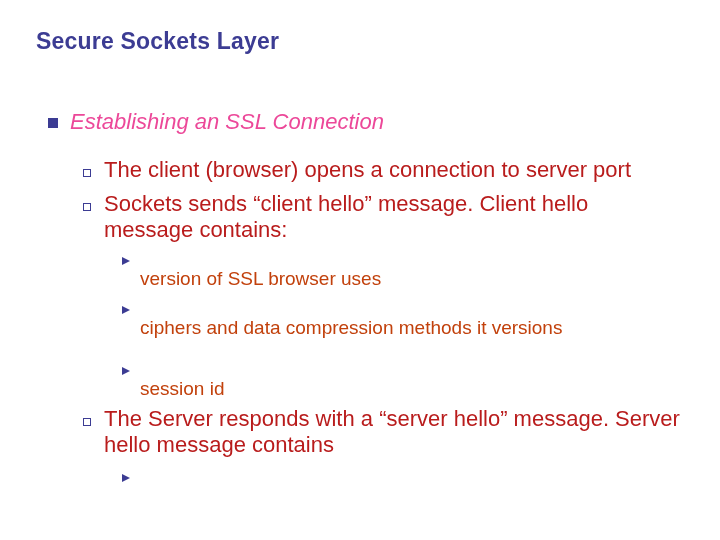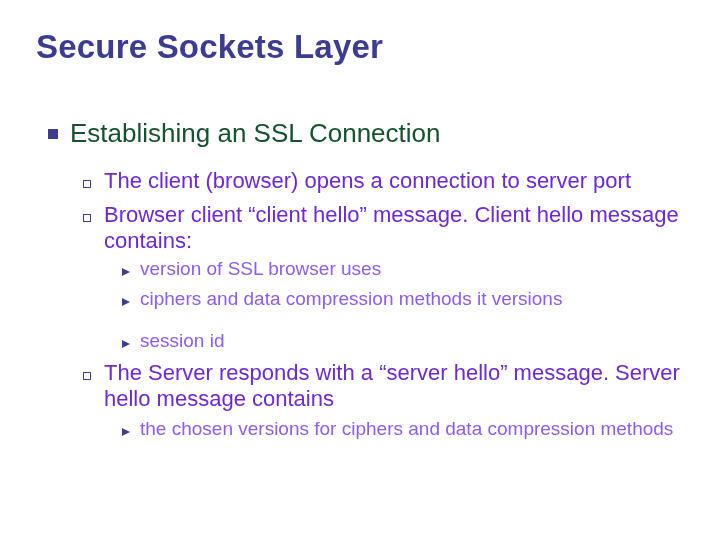--- a/index.html
+++ b/index.html
@@ -11,21 +11,21 @@
     font-family: Arial, Helvetica, sans-serif;
     color: #000;
   }
   .slide {
     box-sizing: border-box;
     width: 720px;
     height: 540px;
     padding: 28px 40px 20px 36px;
   }
   .title {
-    font-size: 33px;
+    font-size: 23px;
     font-weight: bold;
     color: #3c3c93;
     letter-spacing: 0.2px;
     margin-bottom: 52px;
   }
   .row {
     display: flex;
     align-items: flex-start;
   }
   .bullet-col {
@@ -39,56 +39,58 @@
   .l1 { margin-bottom: 20px; }
   .l1-bullet {
     width: 34px;
     font-size: 12px;
     line-height: 26px;
     color: #3c3c93;
     padding-top: 4px;
   }
   .sq { display:inline-block; width:10px; height:10px; background:#3c3c93; }
   .l1-text {
-    font-size: 26px;
+    font-size: 22px;
     line-height: 30px;
-    color: #14532d;
+    color: #ec4899;
+    font-style: italic;
   }
   
   .l2 { margin-left: 34px; margin-top: 6px; }
   .l2-bullet {
     width: 34px;
     font-size: 12px;
     line-height: 24px;
     padding-top: 4px;
   }
   .sq-o { display:inline-block; width:8px; height:8px; border:1.5px solid #3c3c93; box-sizing:border-box; }
   .l2-text {
     font-size: 22px;
     line-height: 26px;
-    color: #6d28d9;
+    color: #b91c1c;
   }
   
   .l3 { margin-left: 76px; margin-top: 4px; }
   .l3-bullet {
     width: 28px;
     line-height: 22px;
     padding-top: 2px;
   }
   .tri {
     display:inline-block;
     width:0; height:0;
     border-top: 4.5px solid transparent;
     border-bottom: 4.5px solid transparent;
     border-left: 8px solid #3c3c93;
   }
   .l3-text {
     font-size: 19px;
     line-height: 22px;
-    color: #8b5cf6;
+    color: #c2410c;
+    margin-top: 21px;
   }
   .gap-sm { height: 2px; }
   .gap-md { height: 14px; }
 </style>
 </head>
 <body>
 
 <div class="slide">
 
   <div class="title">Secure Sockets Layer</div>
@@ -98,21 +100,21 @@
     <div class="text-col l1-text">Establishing an SSL Connection</div>
   </div>
 
   <div class="row l2">
     <div class="bullet-col l2-bullet"><span class="sq-o"></span></div>
     <div class="text-col l2-text">The client (browser) opens a connection to server port</div>
   </div>
 
   <div class="row l2">
     <div class="bullet-col l2-bullet"><span class="sq-o"></span></div>
-    <div class="text-col l2-text">Browser client “client hello” message. Client hello message contains:</div>
+    <div class="text-col l2-text">Sockets sends “client hello” message. Client hello message contains:</div>
   </div>
 
   <div class="row l3">
     <div class="bullet-col l3-bullet"><span class="tri"></span></div>
     <div class="text-col l3-text">version of SSL browser uses</div>
   </div>
   <div class="gap-sm"></div>
   <div class="row l3">
     <div class="bullet-col l3-bullet"><span class="tri"></span></div>
     <div class="text-col l3-text">ciphers and data compression methods it versions</div>
@@ -125,16 +127,15 @@
     <div class="text-col l3-text">session id</div>
   </div>
 
   <div class="row l2">
     <div class="bullet-col l2-bullet"><span class="sq-o"></span></div>
     <div class="text-col l2-text">The Server responds with a “server hello” message. Server hello message contains</div>
   </div>
   <div class="gap-sm"></div>
   <div class="row l3">
     <div class="bullet-col l3-bullet"><span class="tri"></span></div>
-    <div class="text-col l3-text">the chosen versions for ciphers and data compression methods</div>
   </div>
 
 </div>
 
 </body></html>

